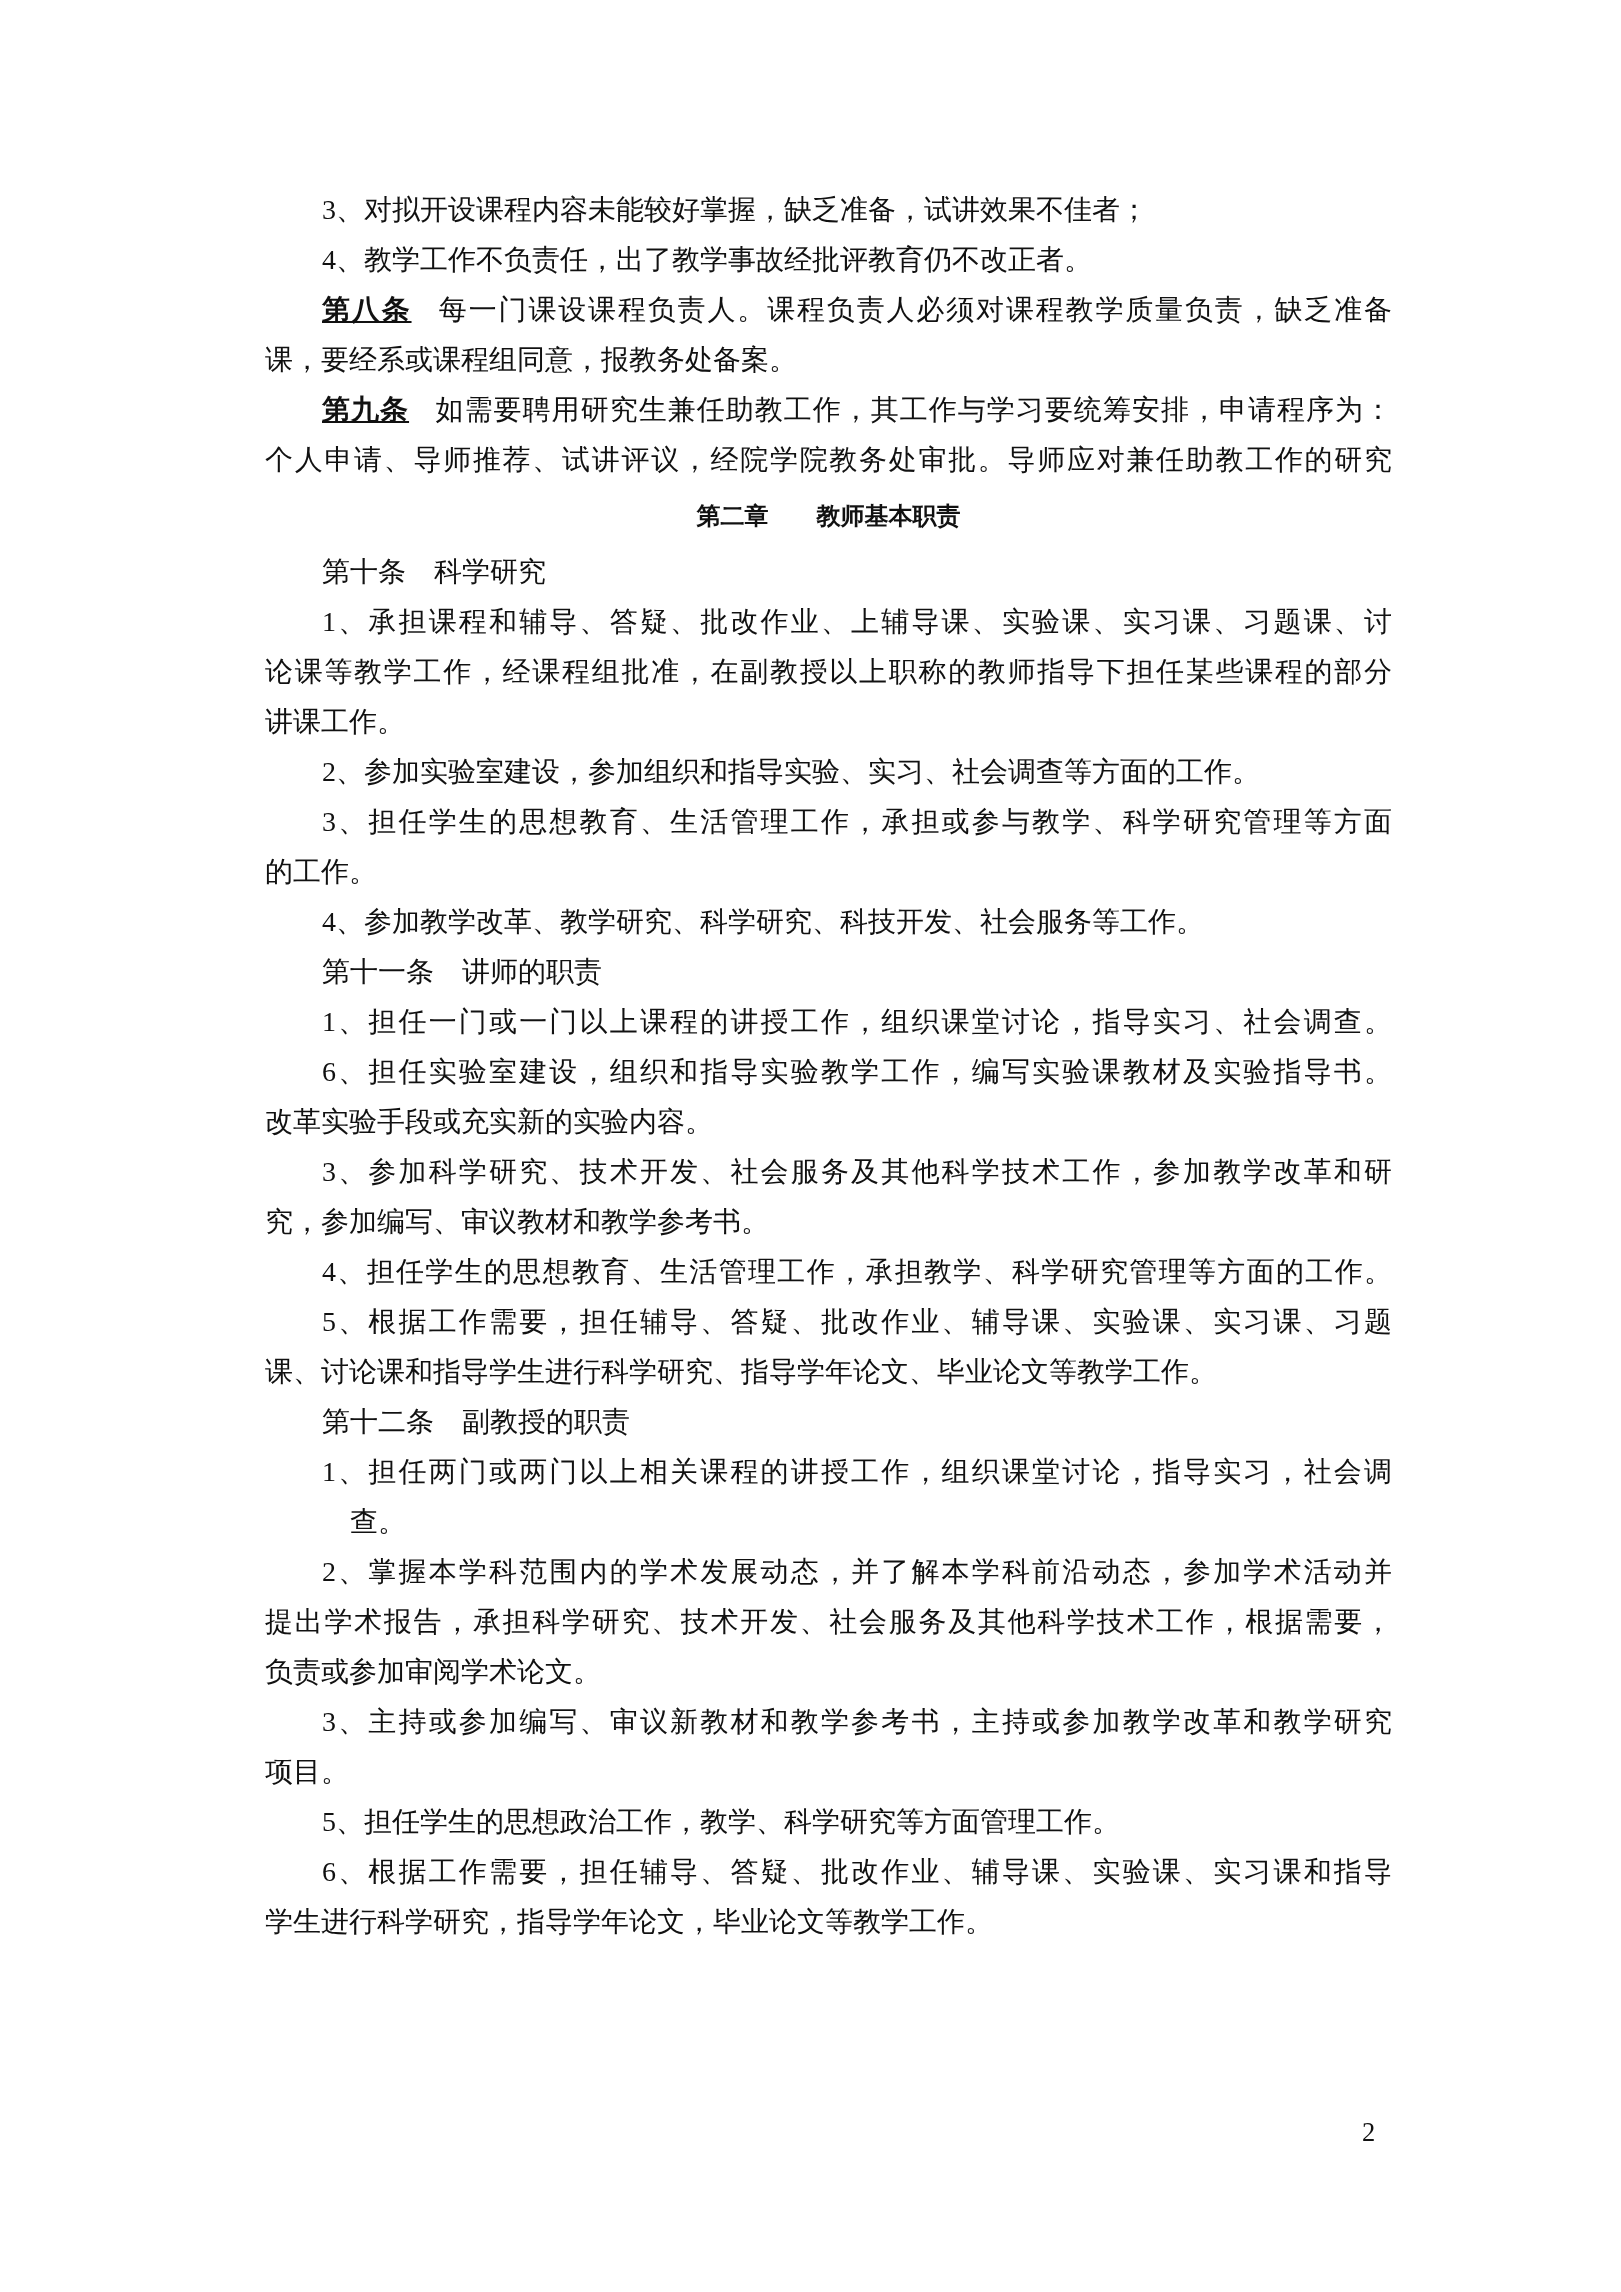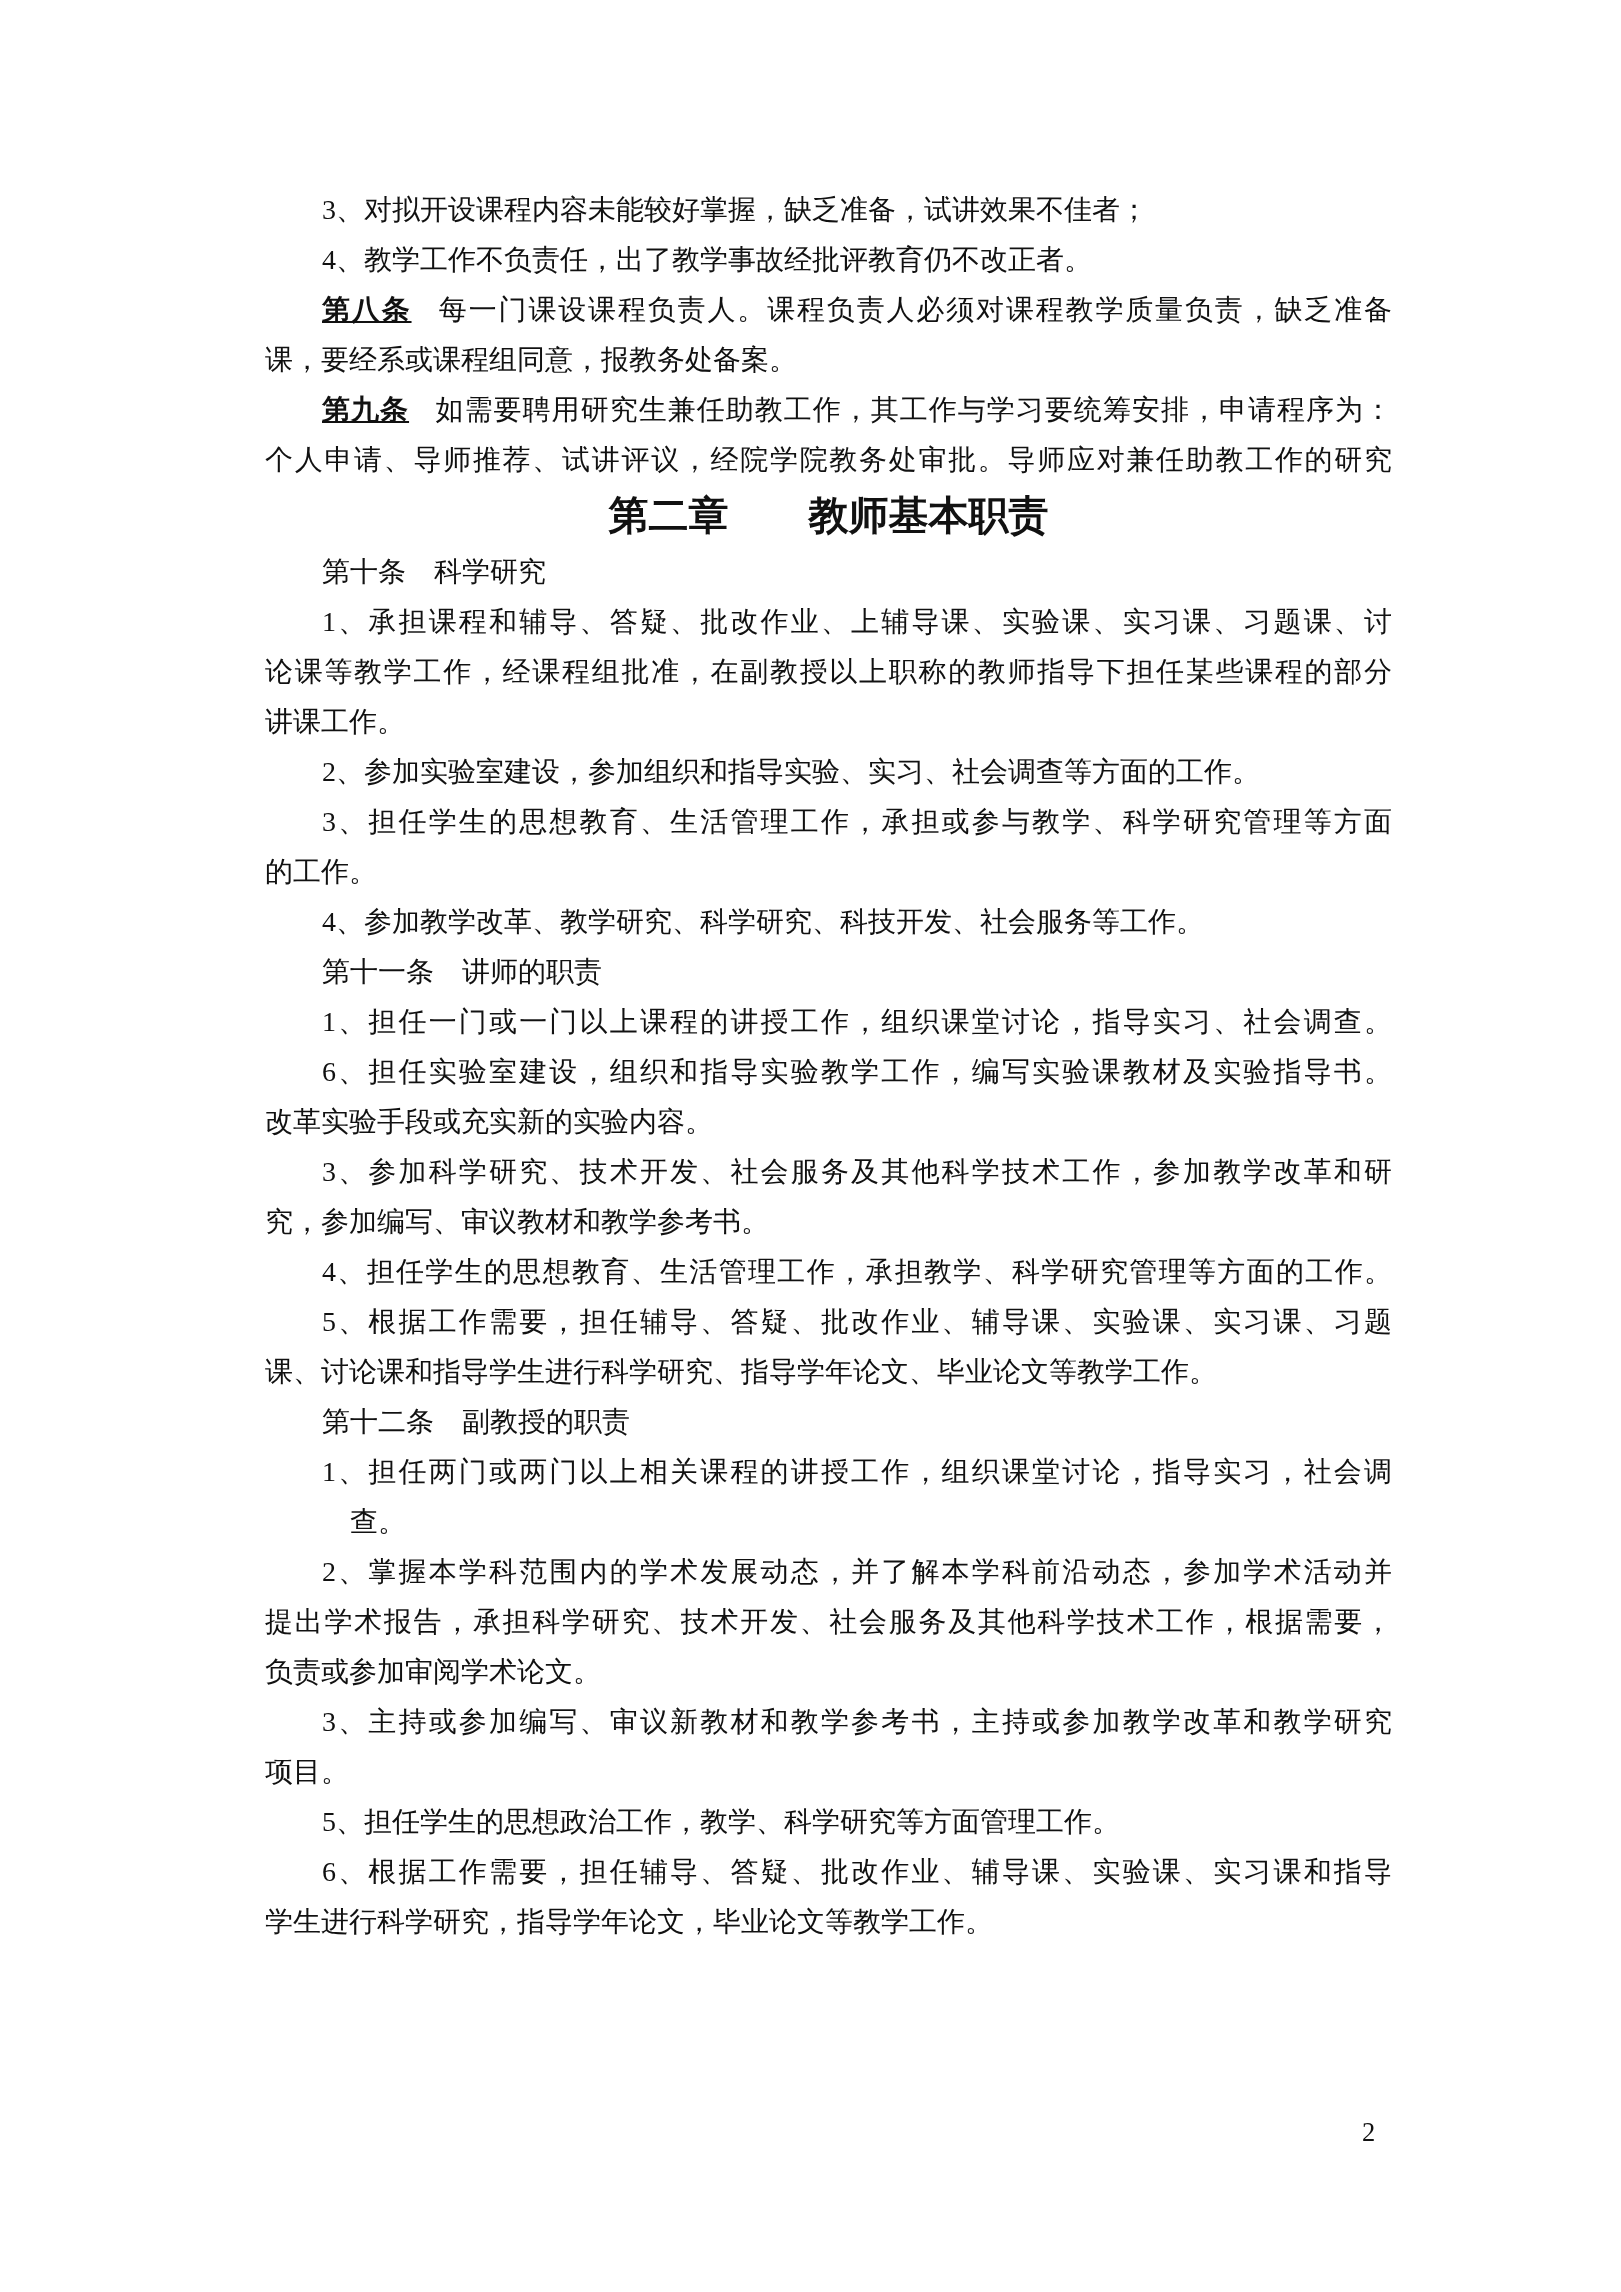--- a/index.html
+++ b/index.html
@@ -38,21 +38,21 @@
     font-weight: bold;
     text-decoration: underline;
   }
   .gap {
     display: inline-block;
     width: 25.5px;
   }
   .chapter {
     text-align: center;
     font-weight: bold;
-    font-size: 40px;
+    font-size: 24px;
     margin: 5.9px 0;
   }
   .page-number {
     position: absolute;
     left: 1362px;
     top: 2117px;
     font-size: 26.5px;
     color: #111111;
   }
 </style>

